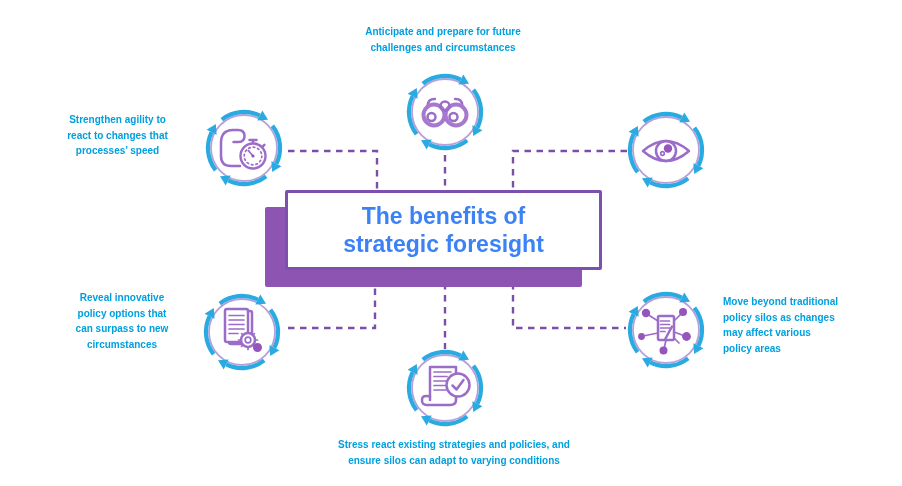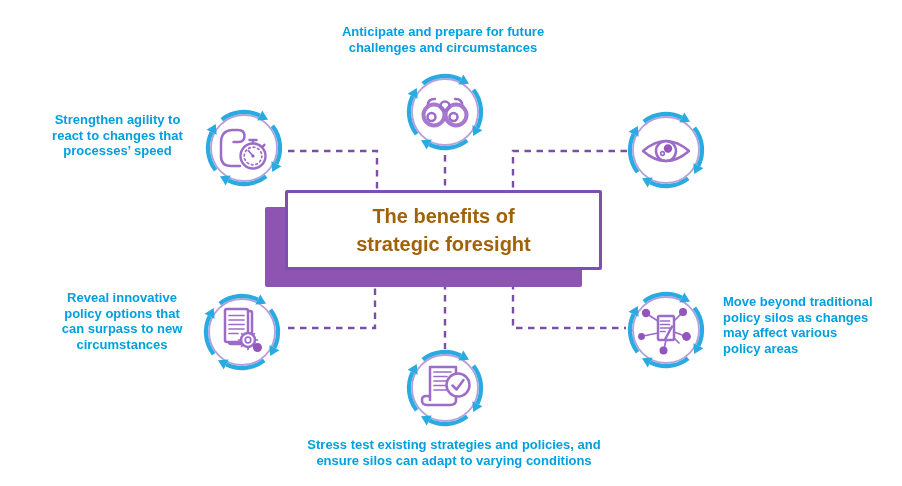--- a/index.html
+++ b/index.html
@@ -1,36 +1,36 @@
 <!DOCTYPE html>
 <html><head>
 <meta charset="utf-8">
 <style>
   html,body{margin:0;padding:0;background:#fff;}
   #canvas{
     position:relative;width:902px;height:486px;background:#ffffff;overflow:hidden;
     font-family:"Liberation Sans", sans-serif;
   }
   .label{
-    position:absolute;color:#00a0df;font-weight:bold;font-size:13px;line-height:15.5px;
+    position:absolute;color:#00a0df;font-weight:bold;font-size:10px;line-height:15.5px;
   }
   .label.center{text-align:center;}
   .label.right{text-align:center;}
   .label.left{text-align:left;}
   #connectors{position:absolute;left:0;top:0;z-index:1;}
   .connector{fill:none;stroke:#7b4fa6;stroke-width:2.4;stroke-dasharray:6.5 5.5;}
   #center-box{
     position:absolute;left:285px;top:190px;width:317px;height:80px;box-sizing:border-box;
     background:#ffffff;border:3px solid #7e4fae;border-radius:2px;
     box-shadow:-20px 17px 0 0 #8d54b2;
     display:flex;flex-direction:column;align-items:center;justify-content:center;
     z-index:2;
   }
   #center-box .title-line{
-    color:#a16207;font-weight:bold;font-size:20px;line-height:28px;text-align:center;
+    color:#3b82f6;font-weight:bold;font-size:23px;line-height:28px;text-align:center;
   }
   .icon-wrap{position:absolute;width:100px;height:100px;z-index:2;}
   .rim{fill:none;stroke:#b7a0d9;stroke-width:1.8;}
   .cyc{fill:none;stroke:#29abe2;stroke-width:4.2;}
   .cyc-head{fill:#29abe2;stroke:none;}
   .p-stroke{fill:none;stroke:#9c6cc9;stroke-width:2.5;stroke-linecap:round;stroke-linejoin:round;}
   .p-thin{fill:none;stroke:#9c6cc9;stroke-width:1.7;stroke-linecap:round;}
   .p-thick{fill:none;stroke:#a678ce;stroke-width:4;}
   .p-fill{fill:#9455bd;stroke:none;}
   .p-white{fill:#ffffff;}
@@ -168,17 +168,17 @@
   </div>
 
   <div class="label left" style="left:723px;top:294px;width:190px">
     <div>Move beyond traditional</div>
     <div>policy silos as changes</div>
     <div>may affect various</div>
     <div>policy areas</div>
   </div>
 
   <div class="label center" style="left:278px;top:437px;width:352px">
-    <div>Stress test existing strategies and policies, and</div>
+    <div>Stress react existing strategies and policies, and</div>
     <div>ensure silos can adapt to varying conditions</div>
   </div>
 
 </div>
 
 </body></html>

